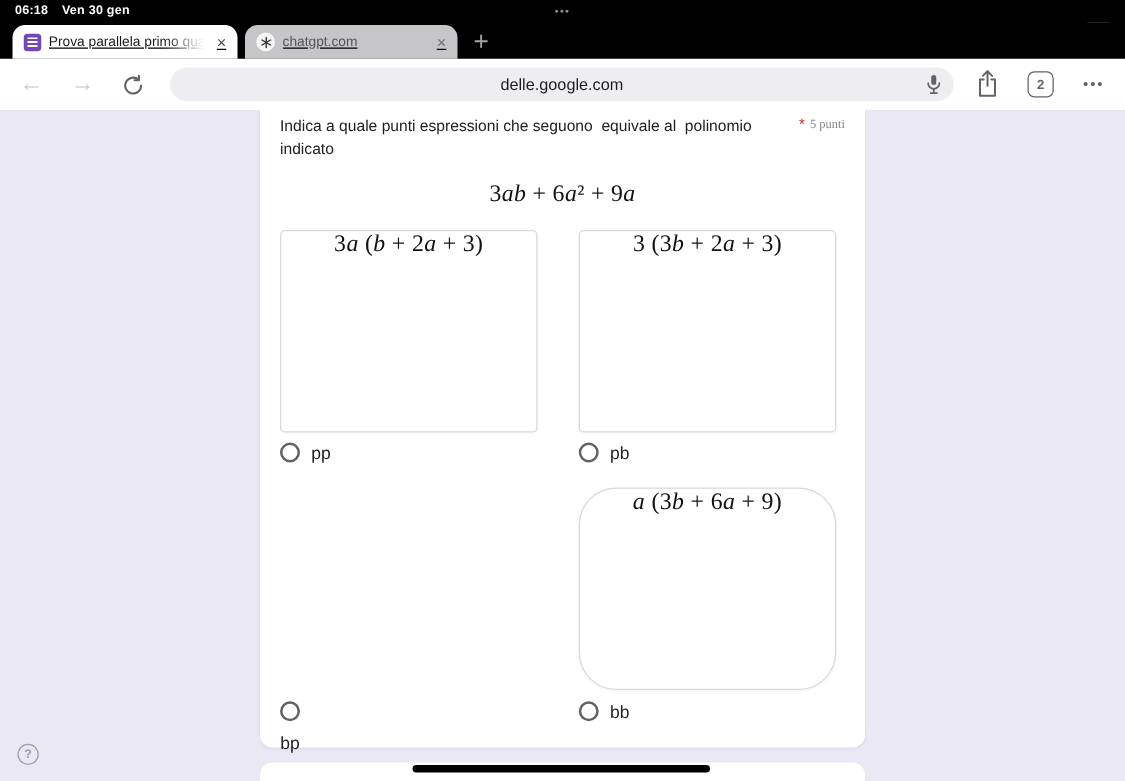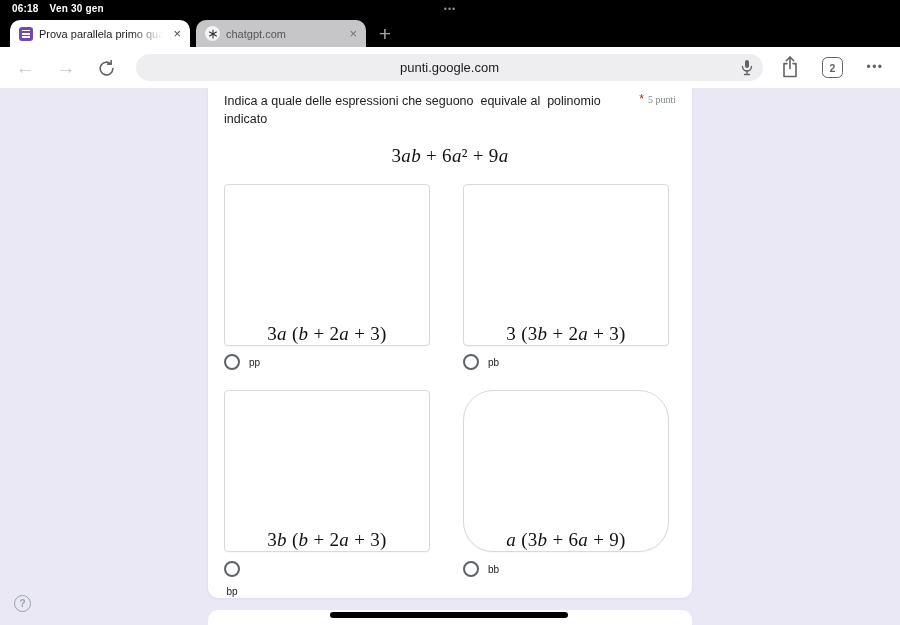--- a/index.html
+++ b/index.html
@@ -21,21 +21,21 @@
   .battery { position:relative; width:22px; height:10.5px;
              border:1px solid rgba(255,255,255,.55); border-radius:3px; }
   .battery-fill { position:absolute; top:1px; left:1px; bottom:1px; width:17px;
                   background:#fff; border-radius:1.5px; }
   .battery-nub { position:absolute; right:-3px; top:3px; width:2px; height:4.5px;
                  background:rgba(255,255,255,.55); border-radius:0 2px 2px 0; }
 
   
   .tab-bar { position:absolute; top:18px; left:0; right:0; height:29px; background:#000; }
   .tab { position:absolute; top:2px; height:27px; border-radius:10px 10px 0 0;
-         display:flex; align-items:center; padding:0 9px; cursor:default; }
+         display:flex; align-items:center; padding:0 9px; cursor:default;text-decoration:underline; }
   .tab-active { left:10px; width:180px; background:#fff; }
   .tab-inactive { left:196px; width:170px; background:#c6c5c8; }
   .forms-icon { width:14px; height:14px; border-radius:3px; background:#7248b9;
                 display:flex; align-items:center; justify-content:center; flex:none; }
   .forms-icon-lines { width:8px; height:8px;
      background:repeating-linear-gradient(to bottom,#fff 0 1.5px, transparent 1.5px 3.2px); }
   .gpt-icon { width:15px; height:15px; border-radius:50%; background:#f4f4f4;
               display:flex; align-items:center; justify-content:center; flex:none; }
   .tab-title { flex:1; margin:0 6px; font-size:11px; white-space:nowrap; overflow:hidden;
                -webkit-mask-image:linear-gradient(90deg,#000 72%, transparent 97%);
@@ -82,35 +82,35 @@
   .points { position:absolute; right:16px; top:5px; display:flex; gap:4px;
             align-items:flex-start; }
   .req-star { color:#c5221f; font-size:12px; line-height:12px; }
   .points-label { color:#80868b; font-size:10px; line-height:13px;font-family:Liberation Serif, serif; }
   .math { font-family:Liberation Serif, serif; font-style:normal; color:#111; }
   .math i { font-style:italic; }
   .polynomial { position:absolute; left:0; right:0; top:57px; text-align:center;
                 font-size:19px; letter-spacing:.3px; }
   .opt-box { position:absolute; width:206px; height:162px; background:#fff;
              border:1px solid #d9d9d9; border-radius:4px; cursor:pointer;
-             display:flex; align-items:flex-end; justify-content:center;
+             display:flex; align-items:flex-start; justify-content:center;
              box-shadow:0 1px 1px rgba(0,0,0,.03); }
   .opt-expr { font-size:19px; letter-spacing:.3px; }
   .box-0 { left:16px;  top:96px; }
   .box-1 { left:255px; top:96px; }
   .box-2 { left:16px;  top:302px; }
   .box-3 { left:255px; top:302px;border-radius:30px; }
   .radio-row { position:absolute; display:flex; align-items:center; gap:9px; }
   .rrow-0 { left:16px;  top:266px; }
   .rrow-1 { left:255px; top:266px; }
   .rrow-2 { left:16px;  top:473px;flex-direction:column; }
   .rrow-3 { left:255px; top:473px; }
   .radio { width:16px; height:16px; border:2px solid #5f6368; border-radius:50%;
            background:#fff; cursor:pointer; flex:none; }
-  .radio-label { font-size:10px; color:#202124; cursor:pointer; }
+  .radio-label { font-size:14px; color:#202124; cursor:pointer; }
 
   .help-btn { position:absolute; left:14px; top:507px; width:17px; height:17px;
               border:1.5px solid #9aa0a6; border-radius:50%; color:#9aa0a6;
               background:none; font-size:10px; font-weight:700; line-height:14px;
               text-align:center; cursor:pointer; padding:0; }
 
   .bottom-card { position:absolute; left:208px; top:522px; width:484px; height:30px;
                  background:#fff; border-radius:10px 10px 0 0; }
   .home-indicator { position:absolute; left:122px; top:2px; width:238px; height:5.5px;
                     background:#000; border-radius:3px; cursor:grab; }
@@ -167,21 +167,21 @@
   <div class="toolbar">
     <button class="nav-btn back-btn">←</button>
     <button class="nav-btn fwd-btn">→</button>
     <button class="nav-btn reload-btn">
       <svg width="19" height="19" viewBox="0 0 20 20">
         <path d="M16.7 10 A6.7 6.7 0 1 1 14.6 5.1" fill="none" stroke="#636366" stroke-width="1.7" stroke-linecap="round"></path>
         <path d="M14.9 1.7 L14.9 5.4 L11.2 5.4" fill="none" stroke="#636366" stroke-width="1.7" stroke-linecap="round" stroke-linejoin="round"></path>
       </svg>
     </button>
     <div class="url-pill">
-      <div class="url-text">punti.google.com</div>
+      <div class="url-text">delle.google.com</div>
       <button class="mic-btn">
         <svg width="14" height="17" viewBox="0 0 14 17">
           <rect x="5" y="1" width="4" height="8" rx="2" fill="#636366"></rect>
           <path d="M2.5 7.5 A4.5 4.5 0 0 0 11.5 7.5" fill="none" stroke="#636366" stroke-width="1.4" stroke-linecap="round"></path>
           <line x1="7" y1="12" x2="7" y2="14.5" stroke="#636366" stroke-width="1.4" stroke-linecap="round"></line>
           <line x1="4.5" y1="15.5" x2="9.5" y2="15.5" stroke="#636366" stroke-width="1.4" stroke-linecap="round"></line>
         </svg>
       </button>
     </div>
     <button class="share-btn">
@@ -193,38 +193,35 @@
         </g>
       </svg>
     </button>
     <button class="tabs-btn">2</button>
     <button class="more-btn">•••</button>
   </div>
 
   <div class="content">
 
     <div class="main-card">
-      <div class="question">Indica a quale delle espressioni che seguono  equivale al  polinomio
+      <div class="question">Indica a quale punti espressioni che seguono  equivale al  polinomio
 indicato</div>
       <div class="points">
         <span class="req-star">*</span>
         <span class="points-label">5 punti</span>
       </div>
 
       <div class="polynomial math">3<i>a</i><i>b</i> + 6<i>a</i>² + 9<i>a</i></div>
 
       <div class="opt-box box-0">
         <span class="opt-expr math">3<i>a</i> (<i>b</i> + 2<i>a</i> + 3)</span>
       </div>
       <div class="opt-box box-1">
         <span class="opt-expr math">3 (3<i>b</i> + 2<i>a</i> + 3)</span>
       </div>
-      <div class="opt-box box-2">
-        <span class="opt-expr math">3<i>b</i> (<i>b</i> + 2<i>a</i> + 3)</span>
-      </div>
       <div class="opt-box box-3">
         <span class="opt-expr math"><i>a</i> (3<i>b</i> + 6<i>a</i> + 9)</span>
       </div>
 
       <div class="radio-row rrow-0">
         <span class="radio"></span>
         <span class="radio-label">pp</span>
       </div>
       <div class="radio-row rrow-1">
         <span class="radio"></span>

